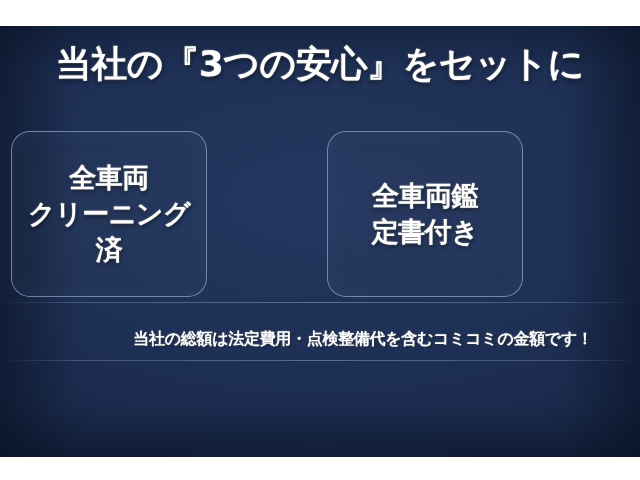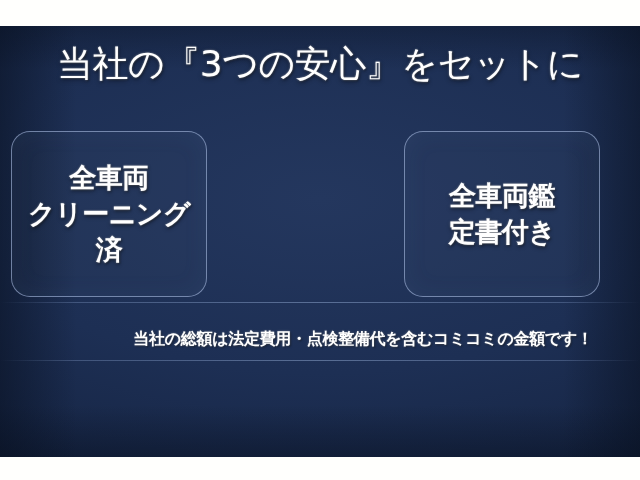--- a/index.html
+++ b/index.html
@@ -57,36 +57,36 @@
   
   .headline {
     position: absolute;
     left: 0;
     top: 16px;
     width: 640px;
     text-align: center;
     color: #ffffff;
     font-size: 36px;
     line-height: 44px;
-    font-weight: normal;
+    font-weight: bold;
     letter-spacing: -0.5px;
     white-space: nowrap;
     text-shadow:
       0 0 2px rgba(255,255,255,0.55),
       1px 1px 2px rgba(0,0,0,0.55),
       0 2px 5px rgba(0,0,0,0.45);
     z-index: 3;
   }
 
   
   .boxes {
     position: absolute;
     left: 11px;
     top: 105px;
-    width: 589px;
+    width: 512px;
     height: 166px;
     display: flex;
     justify-content: space-between;
     z-index: 3;
     align-items: flex-end;
   }
   .box {
     position: relative;
     width: 196px;
     height: 166px;

